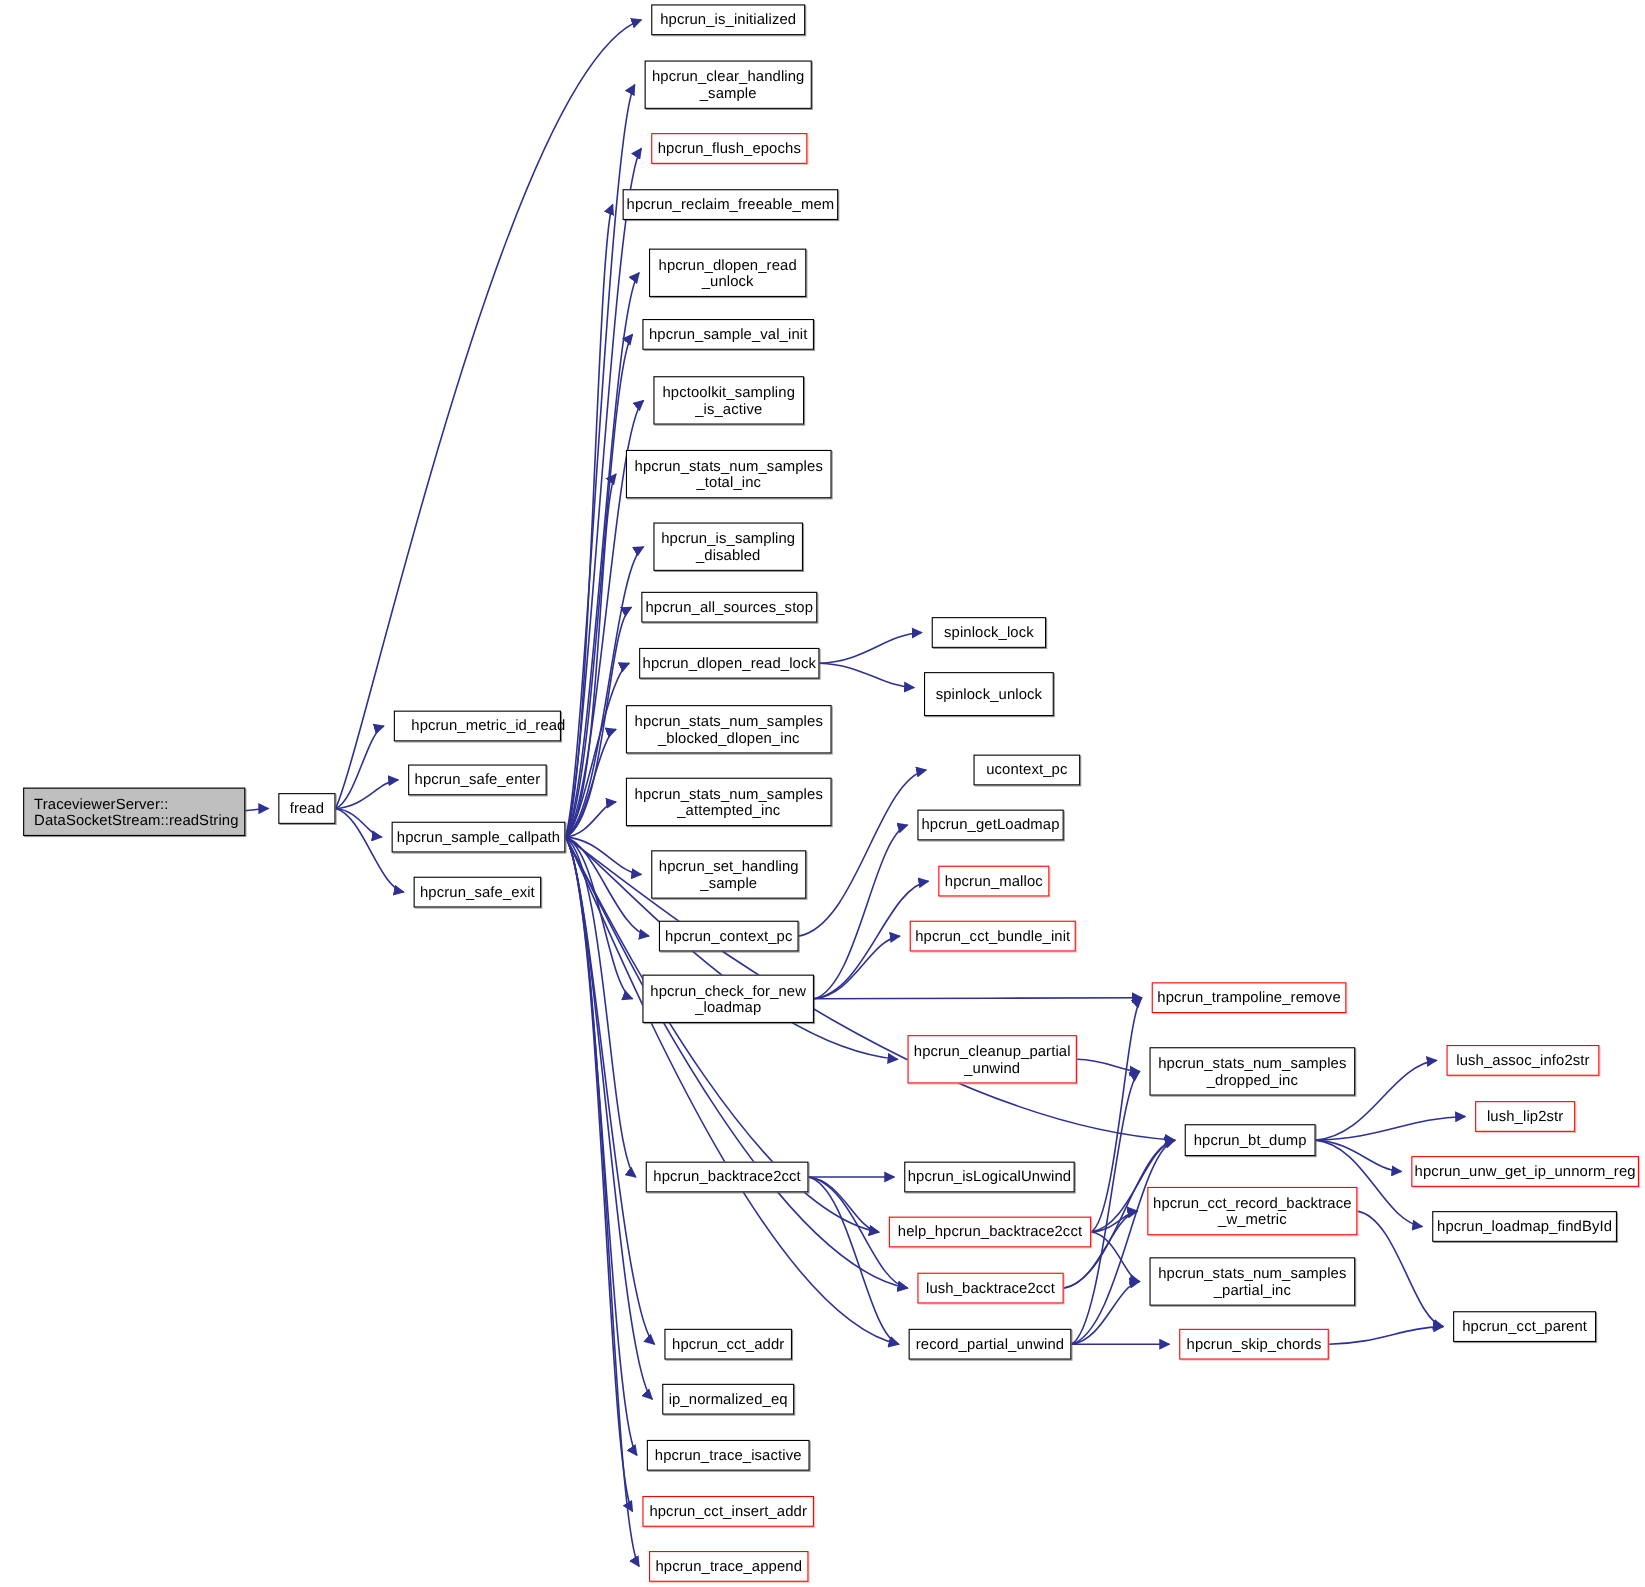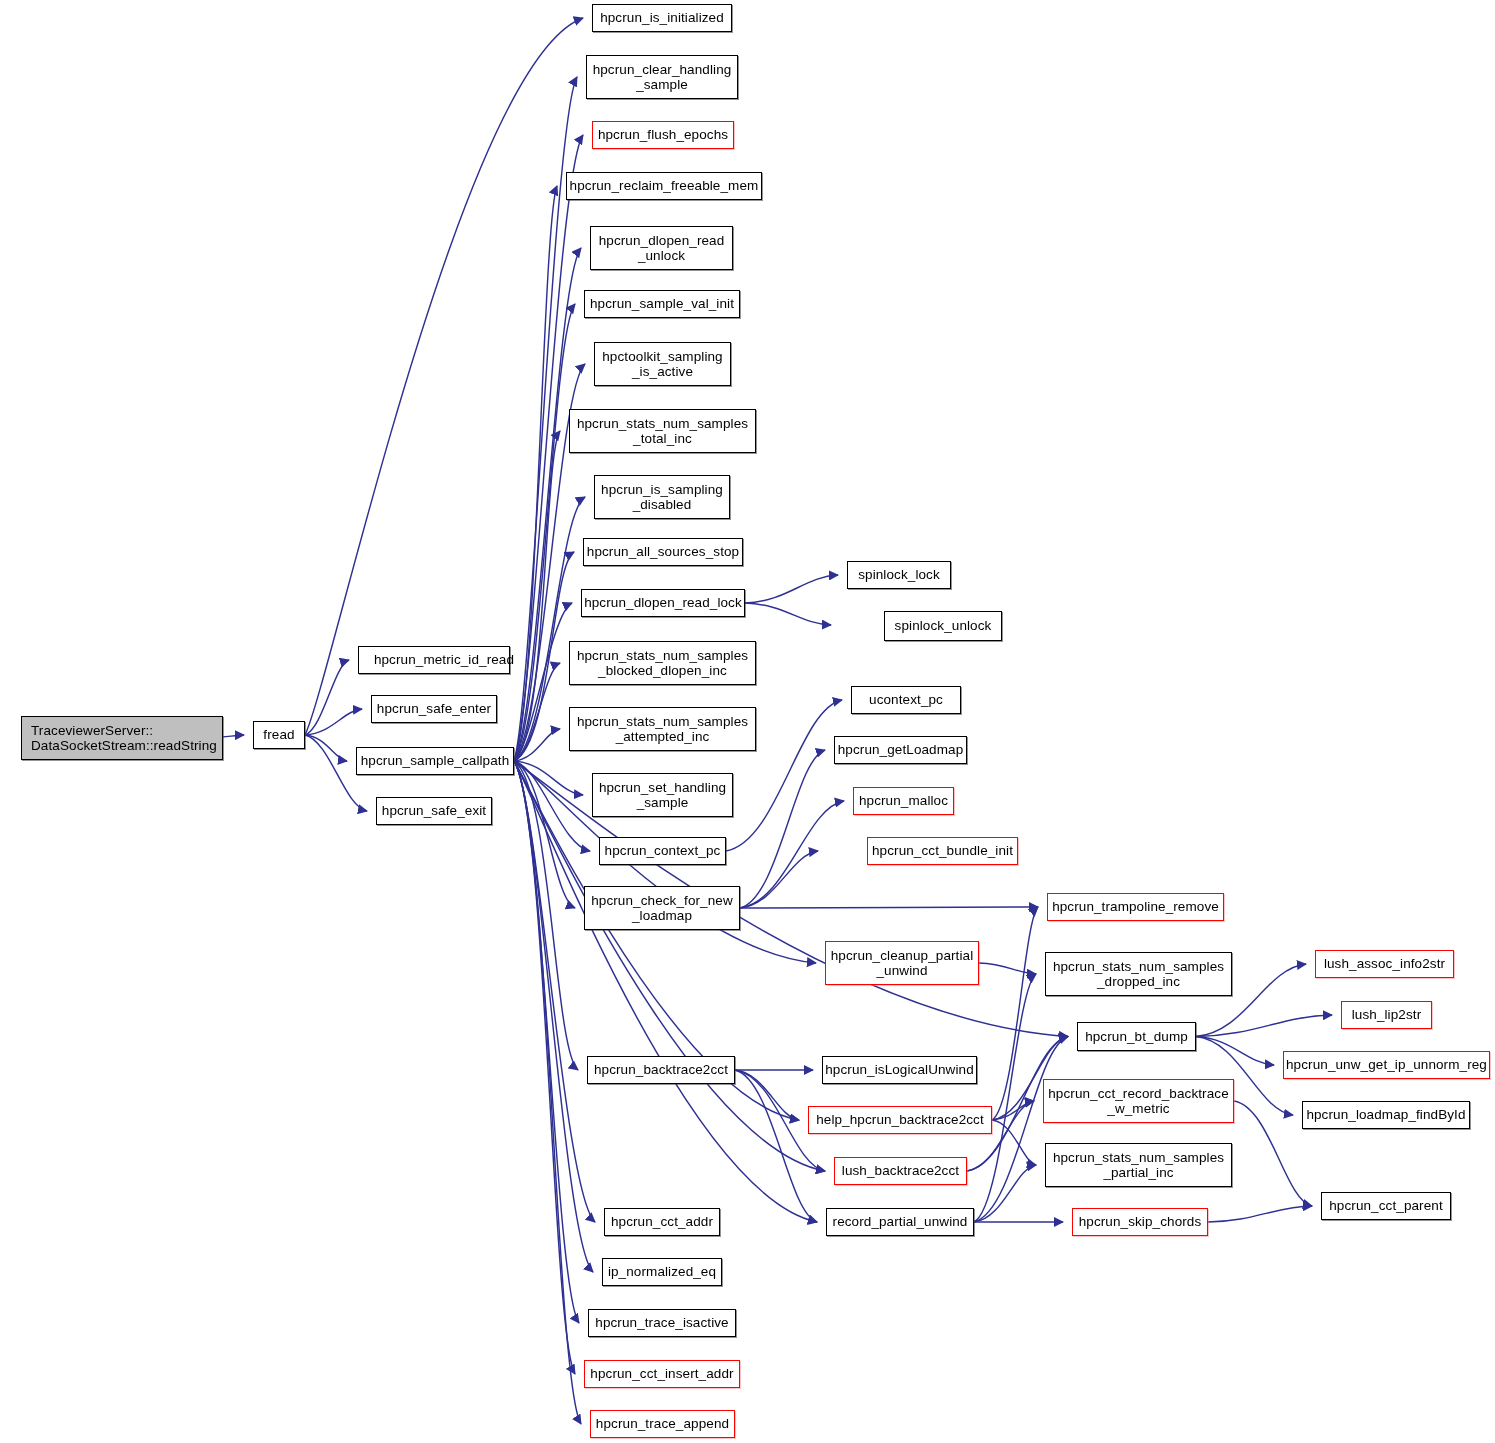--- a/index.html
+++ b/index.html
@@ -125,25 +125,25 @@
       <div class="node" style="left: 599px; top: 837px; width: 127px; height: 28px;"><span class="lbl">hpcrun_context_pc</span></div>
       <div class="node" style="left: 584px; top: 886px; width: 156px; height: 44px;"><span class="lbl">hpcrun_check_for_new
 _loadmap</span></div>
       <div class="node" style="left: 587px; top: 1056px; width: 148px; height: 28px;"><span class="lbl">hpcrun_backtrace2cct</span></div>
       <div class="node" style="left: 604px; top: 1208px; width: 116px; height: 28px;"><span class="lbl">hpcrun_cct_addr</span></div>
       <div class="node" style="left: 602px; top: 1258px; width: 120px; height: 28px;"><span class="lbl">ip_normalized_eq</span></div>
       <div class="node" style="left: 588px; top: 1309px; width: 148px; height: 28px;"><span class="lbl">hpcrun_trace_isactive</span></div>
       <div class="node red" style="left: 584px; top: 1360px; width: 156px; height: 28px; text-align: center;"><span class="lbl">hpcrun_cct_insert_addr</span></div>
       <div class="node red" style="left: 590px; top: 1410px; width: 145px; height: 28px;"><span class="lbl">hpcrun_trace_append</span></div>
       <div class="node" style="left: 847px; top: 561px; width: 104px; height: 28px;"><span class="lbl">spinlock_lock</span></div>
-      <div class="node" style="left: 884px; top: 611px; width: 118px; height: 30px;"><span class="lbl">spinlock_unlock</span></div>
-      <div class="node" style="left: 851px; top: 686px; width: 110px; height: 28px; justify-content: center;"><span class="lbl">ucontext_pc</span></div>
+      <div class="node" style="left: 840px; top: 611px; width: 118px; height: 40px;"><span class="lbl">spinlock_unlock</span></div>
+      <div class="node" style="left: 885px; top: 686px; width: 97px; height: 28px; justify-content: center;"><span class="lbl">ucontext_pc</span></div>
       <div class="node" style="left: 834px; top: 736px; width: 133px; height: 28px;"><span class="lbl">hpcrun_getLoadmap</span></div>
       <div class="node red" style="left: 853px; top: 787px; width: 101px; height: 28px;"><span class="lbl">hpcrun_malloc</span></div>
-      <div class="node red" style="left: 827px; top: 837px; width: 151px; height: 28px; margin-left: 40px;"><span class="lbl">hpcrun_cct_bundle_init</span></div>
+      <div class="node red" style="left: 827px; top: 837px; width: 151px; height: 28px;"><span class="lbl">hpcrun_cct_bundle_init</span></div>
       <div class="node red" style="left: 825px; top: 941px; width: 154px; height: 44px;"><span class="lbl">hpcrun_cleanup_partial
 _unwind</span></div>
       <div class="node" style="left: 822px; top: 1056px; width: 155px; height: 28px;"><span class="lbl">hpcrun_isLogicalUnwind</span></div>
       <div class="node red" style="left: 808px; top: 1106px; width: 184px; height: 28px;"><span class="lbl">help_hpcrun_backtrace2cct</span></div>
       <div class="node red" style="left: 834px; top: 1157px; width: 133px; height: 28px;"><span class="lbl">lush_backtrace2cct</span></div>
       <div class="node" style="left: 826px; top: 1208px; width: 148px; height: 28px;"><span class="lbl">record_partial_unwind</span></div>
       <div class="node red" style="left: 1047px; top: 893px; width: 177px; height: 28px;"><span class="lbl">hpcrun_trampoline_remove</span></div>
       <div class="node" style="left: 1045px; top: 952px; width: 187px; height: 44px;"><span class="lbl">hpcrun_stats_num_samples
 _dropped_inc</span></div>
       <div class="node" style="left: 1077px; top: 1022px; width: 119px; height: 29px;"><span class="lbl">hpcrun_bt_dump</span></div>

